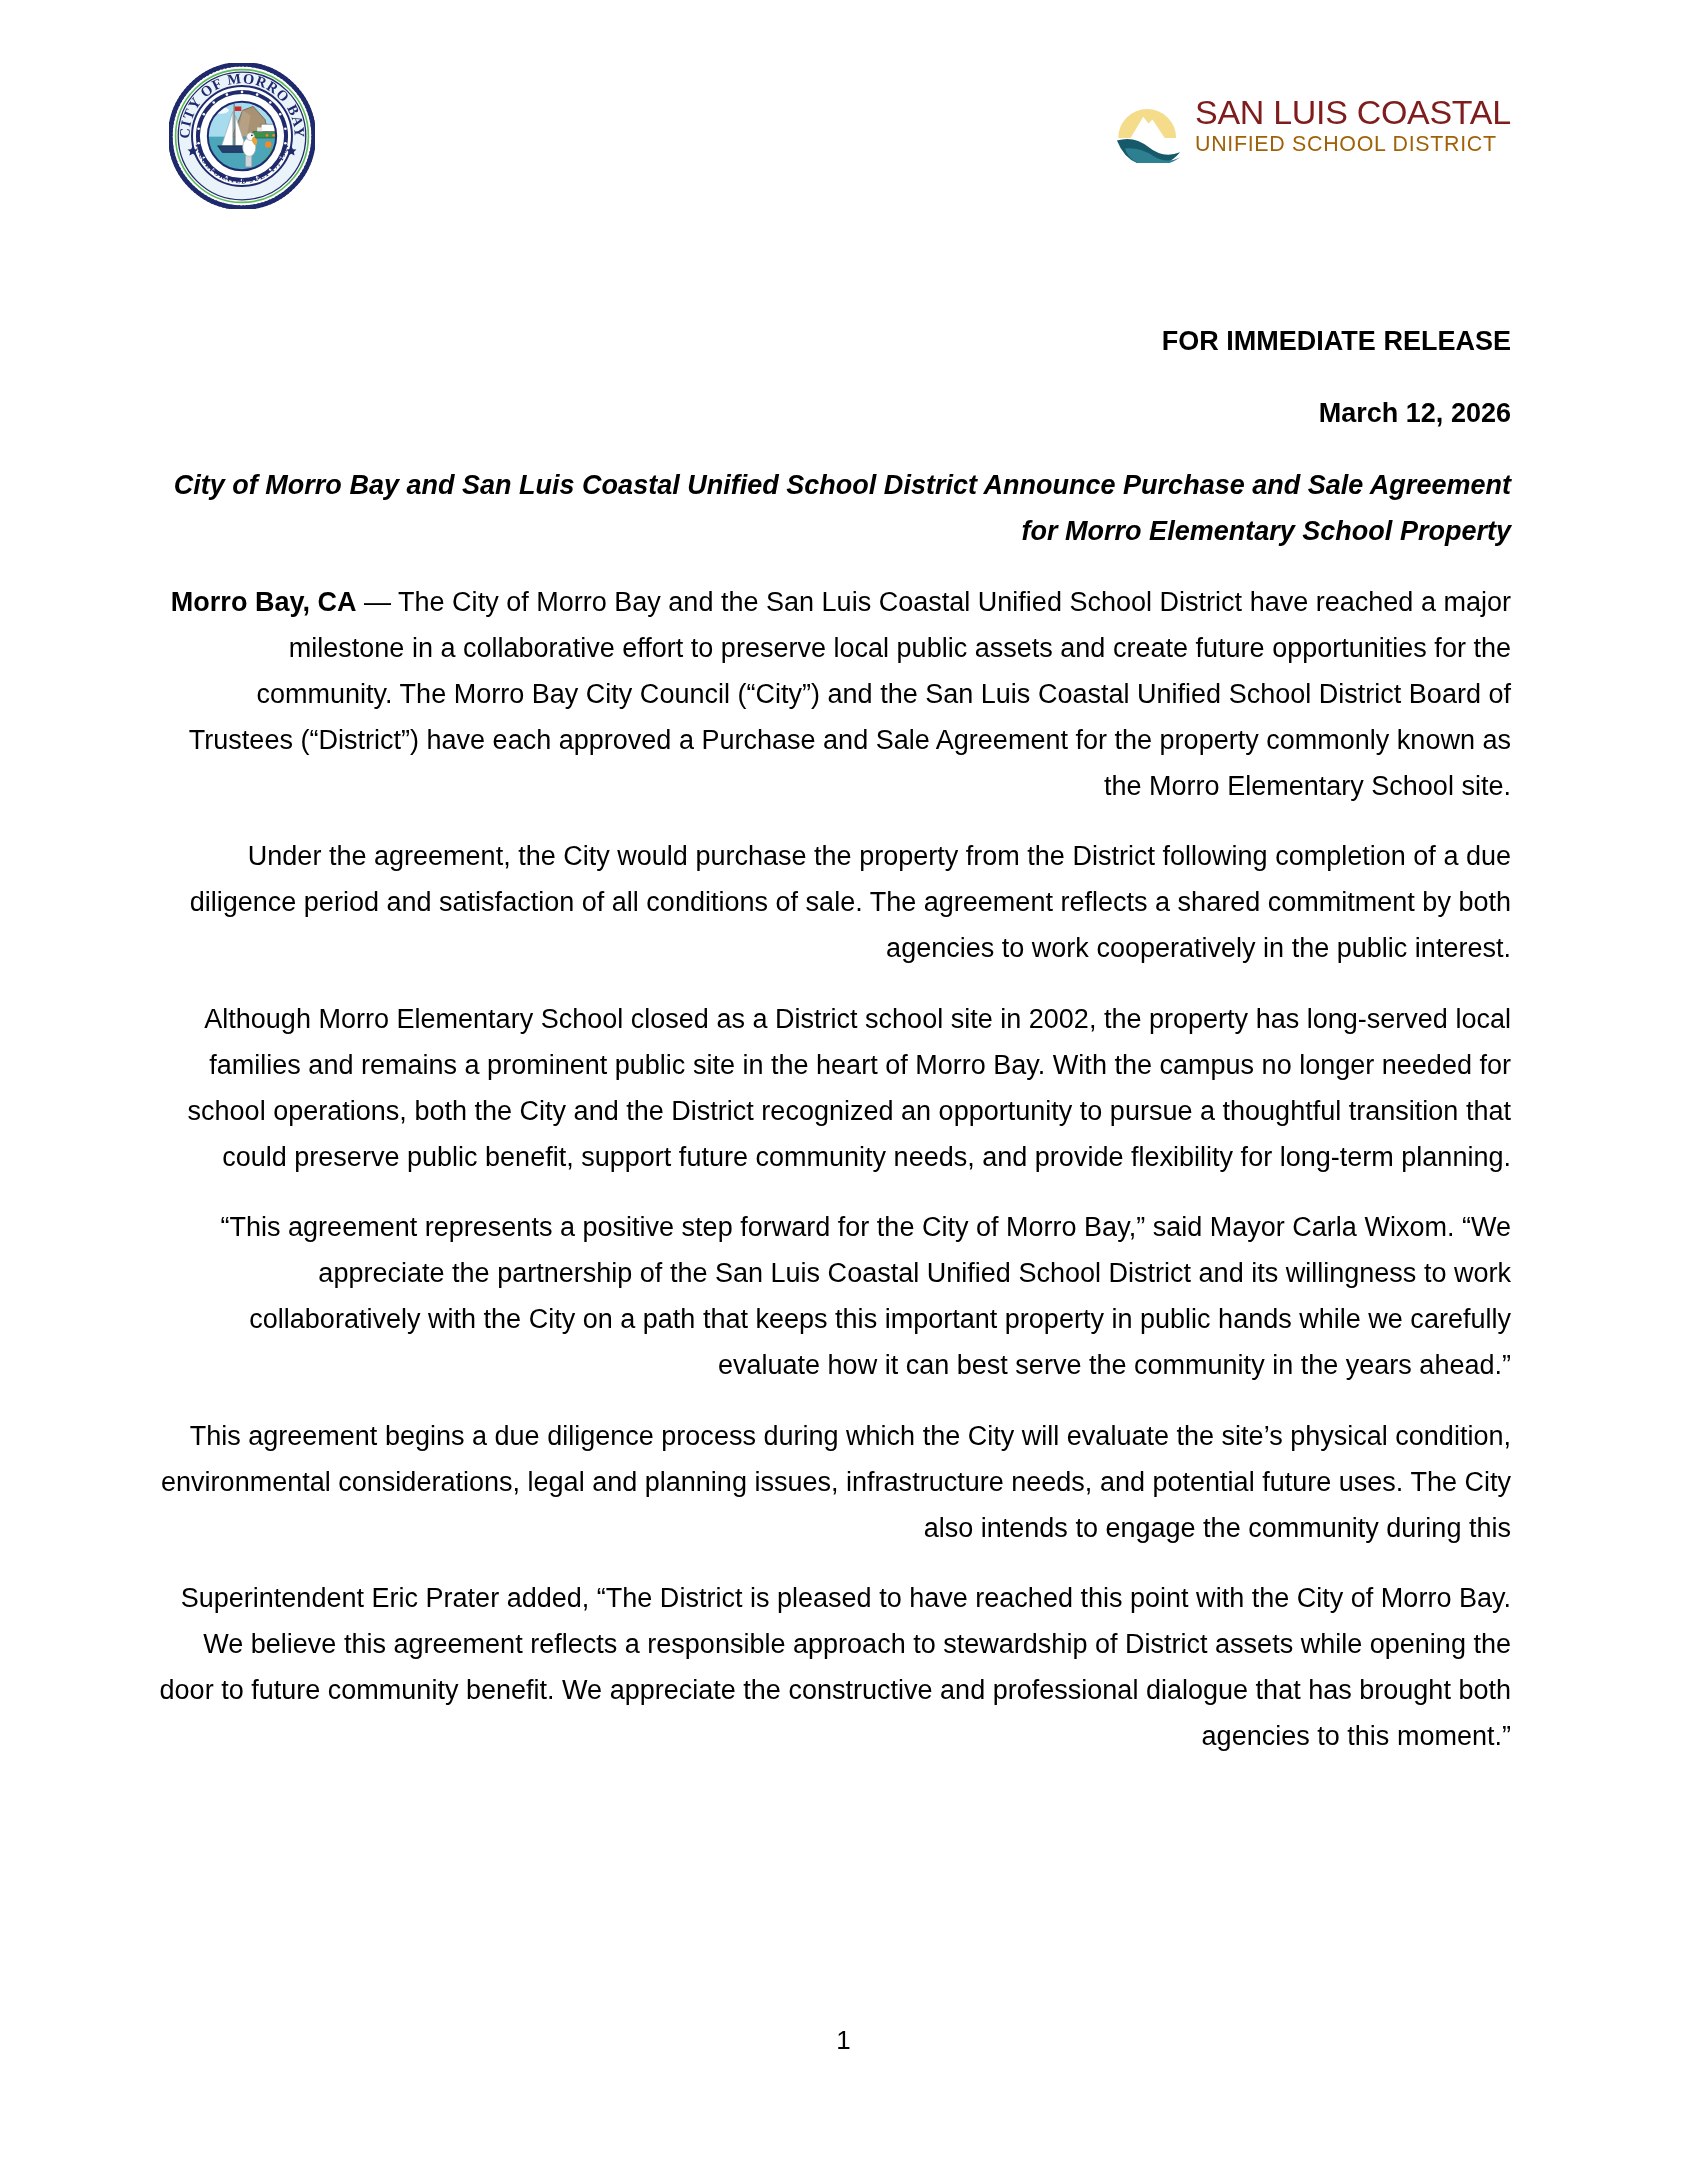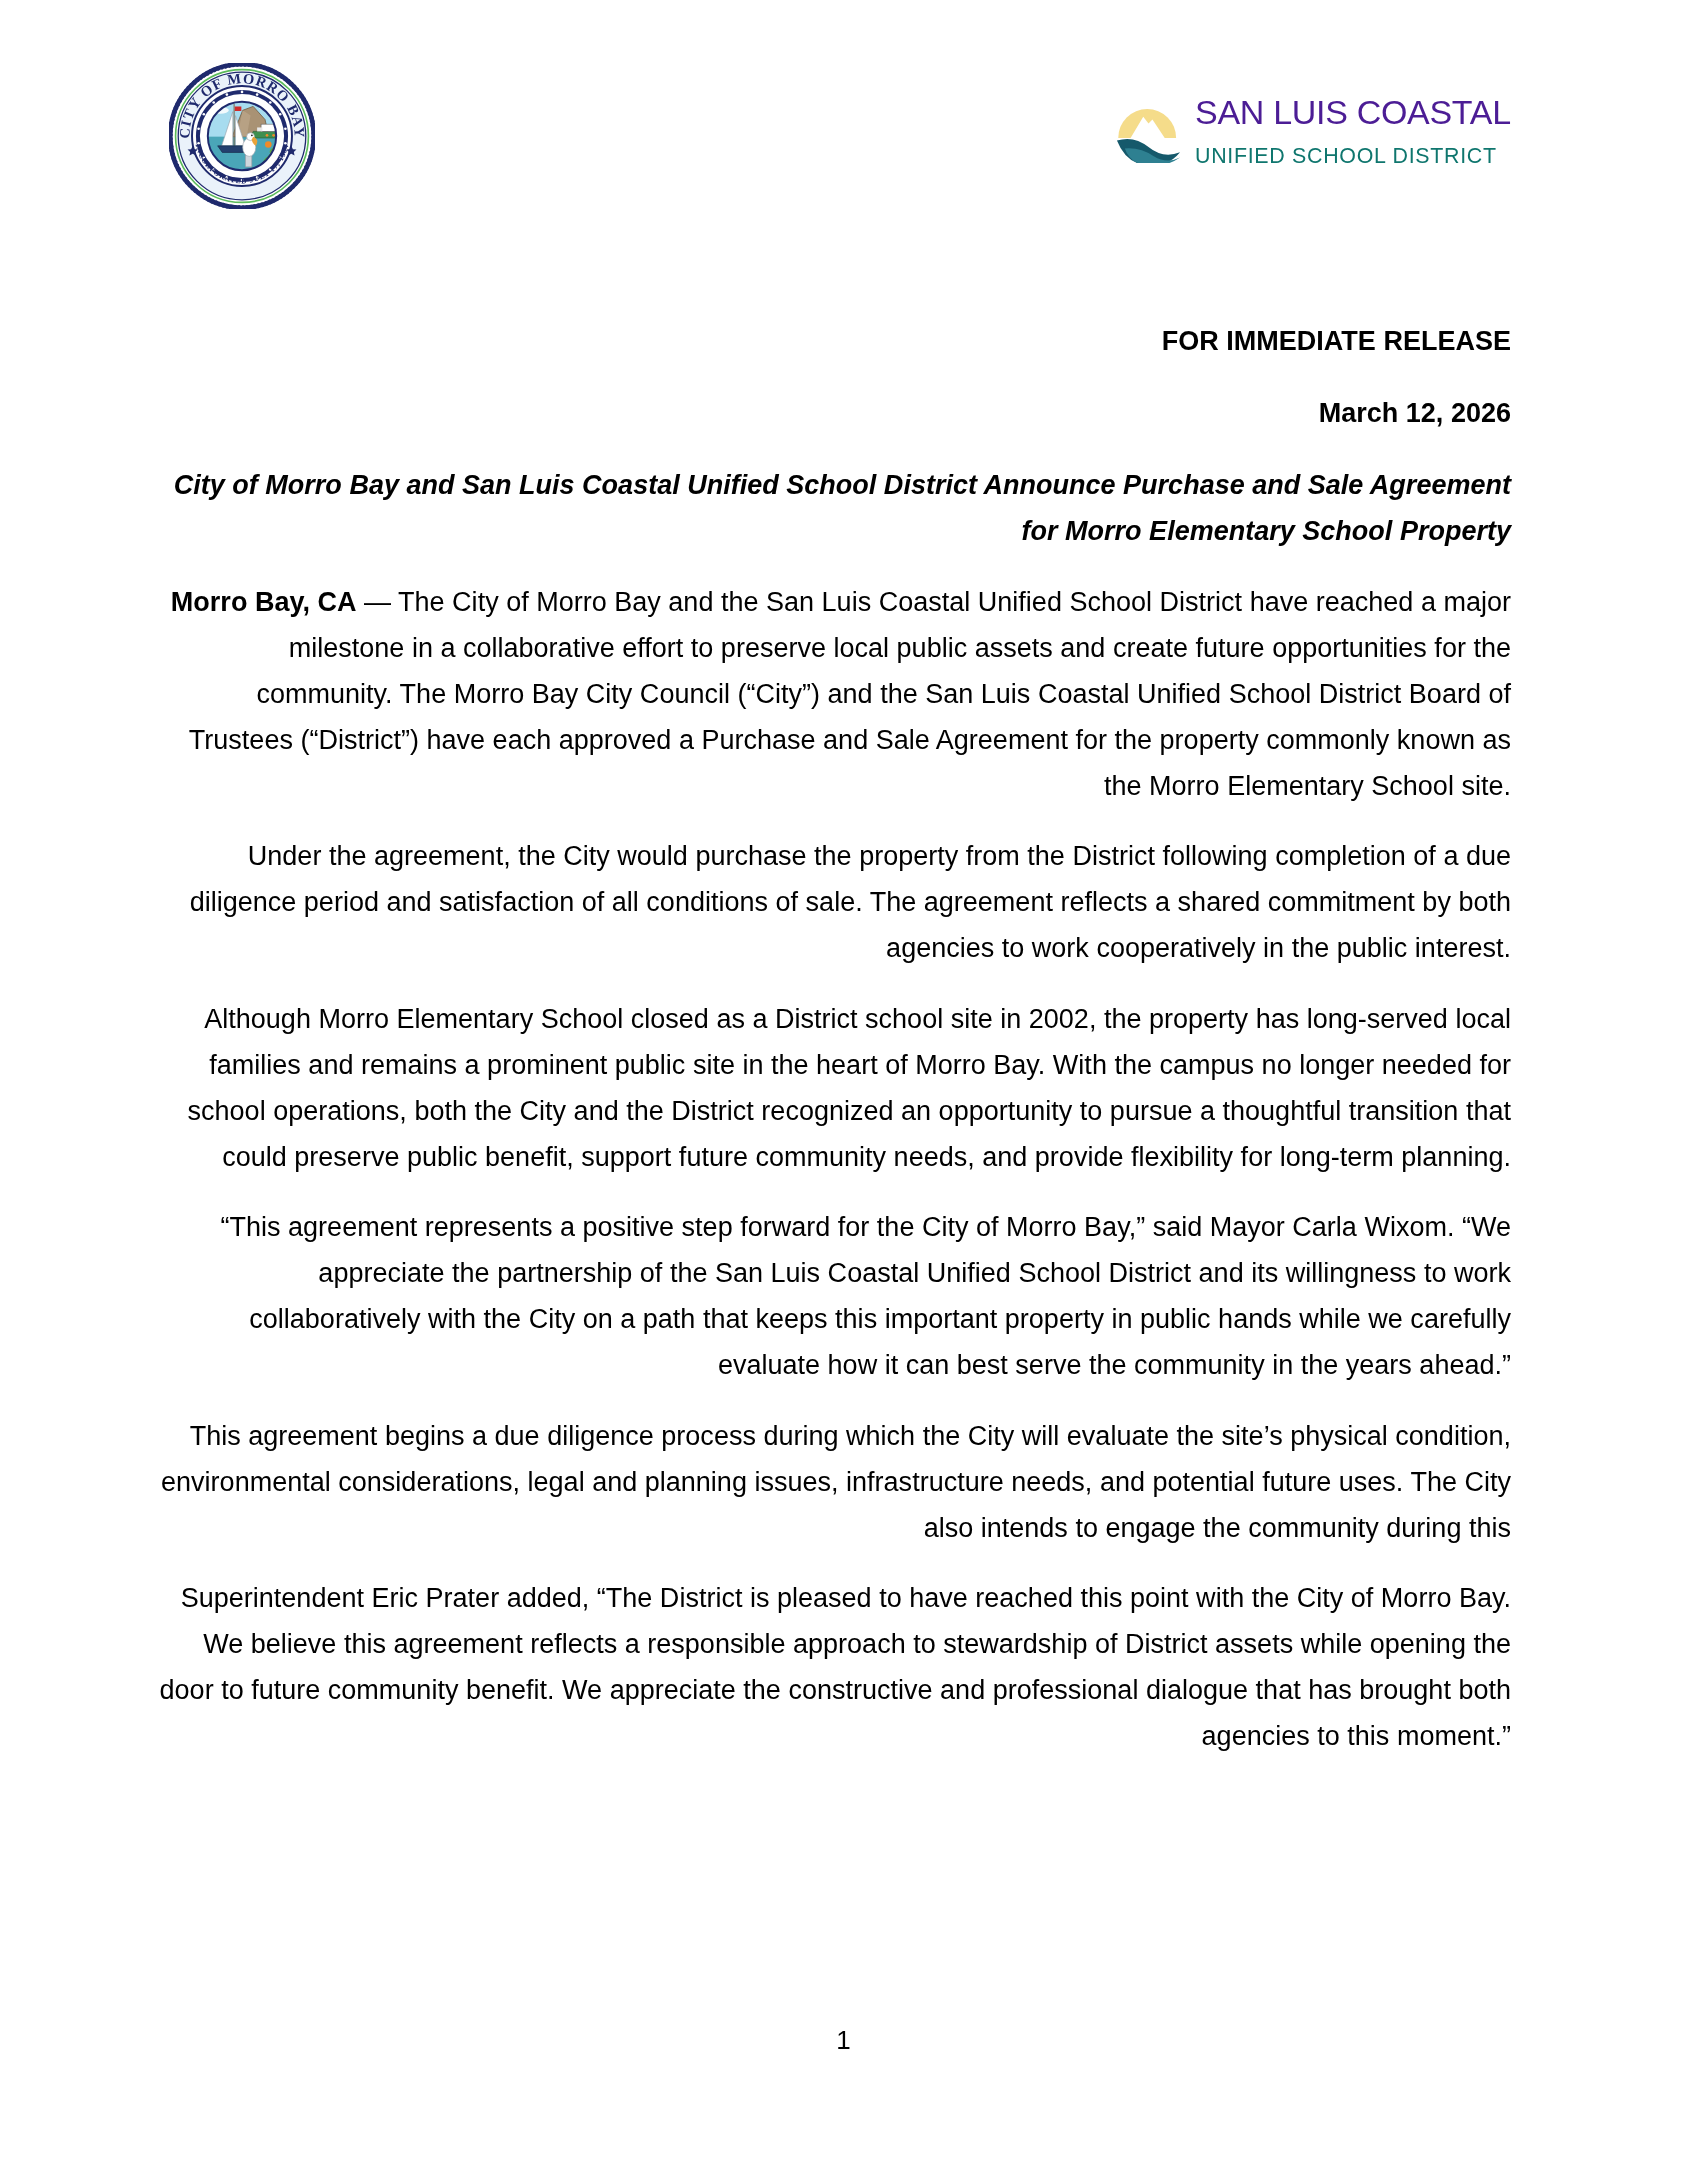--- a/index.html
+++ b/index.html
@@ -54,30 +54,30 @@
   .slcusd-words {
     position: absolute;
     left: 82px;
     top: 0;
     width: 317px;
   }
   .slcusd-line1 {
     font-size: 34px;
     letter-spacing: -0.3px;
     line-height: 37px;
-    color: #4c1d95;
+    color: #7f1d1d;
     white-space: nowrap;
   }
   .slcusd-line2 {
     font-size: 21.4px;
     letter-spacing: 0.7px;
     line-height: 26px;
-    color: #0f766e;
+    color: #a16207;
     white-space: nowrap;
-    margin-top: 12px;
+    margin-top: 0;
   }
 
   
   .content {
     position: absolute;
     left: 158px;
     top: 318px;
     width: 1353px;
   }
 

